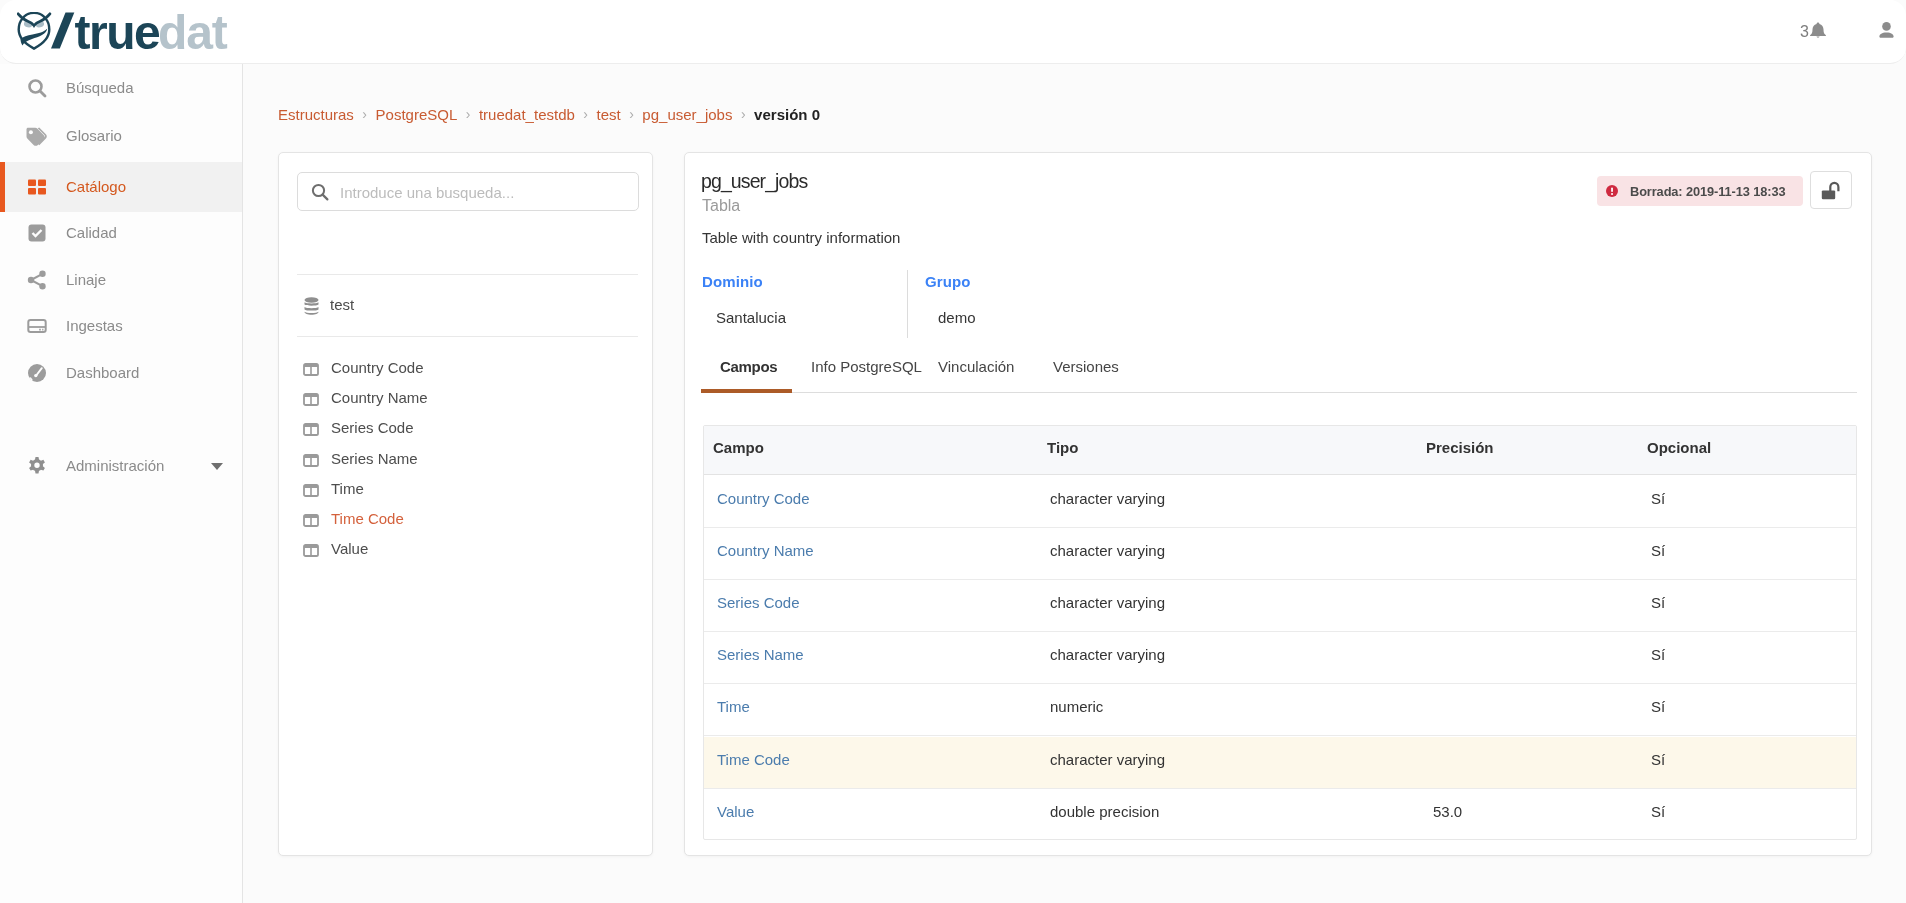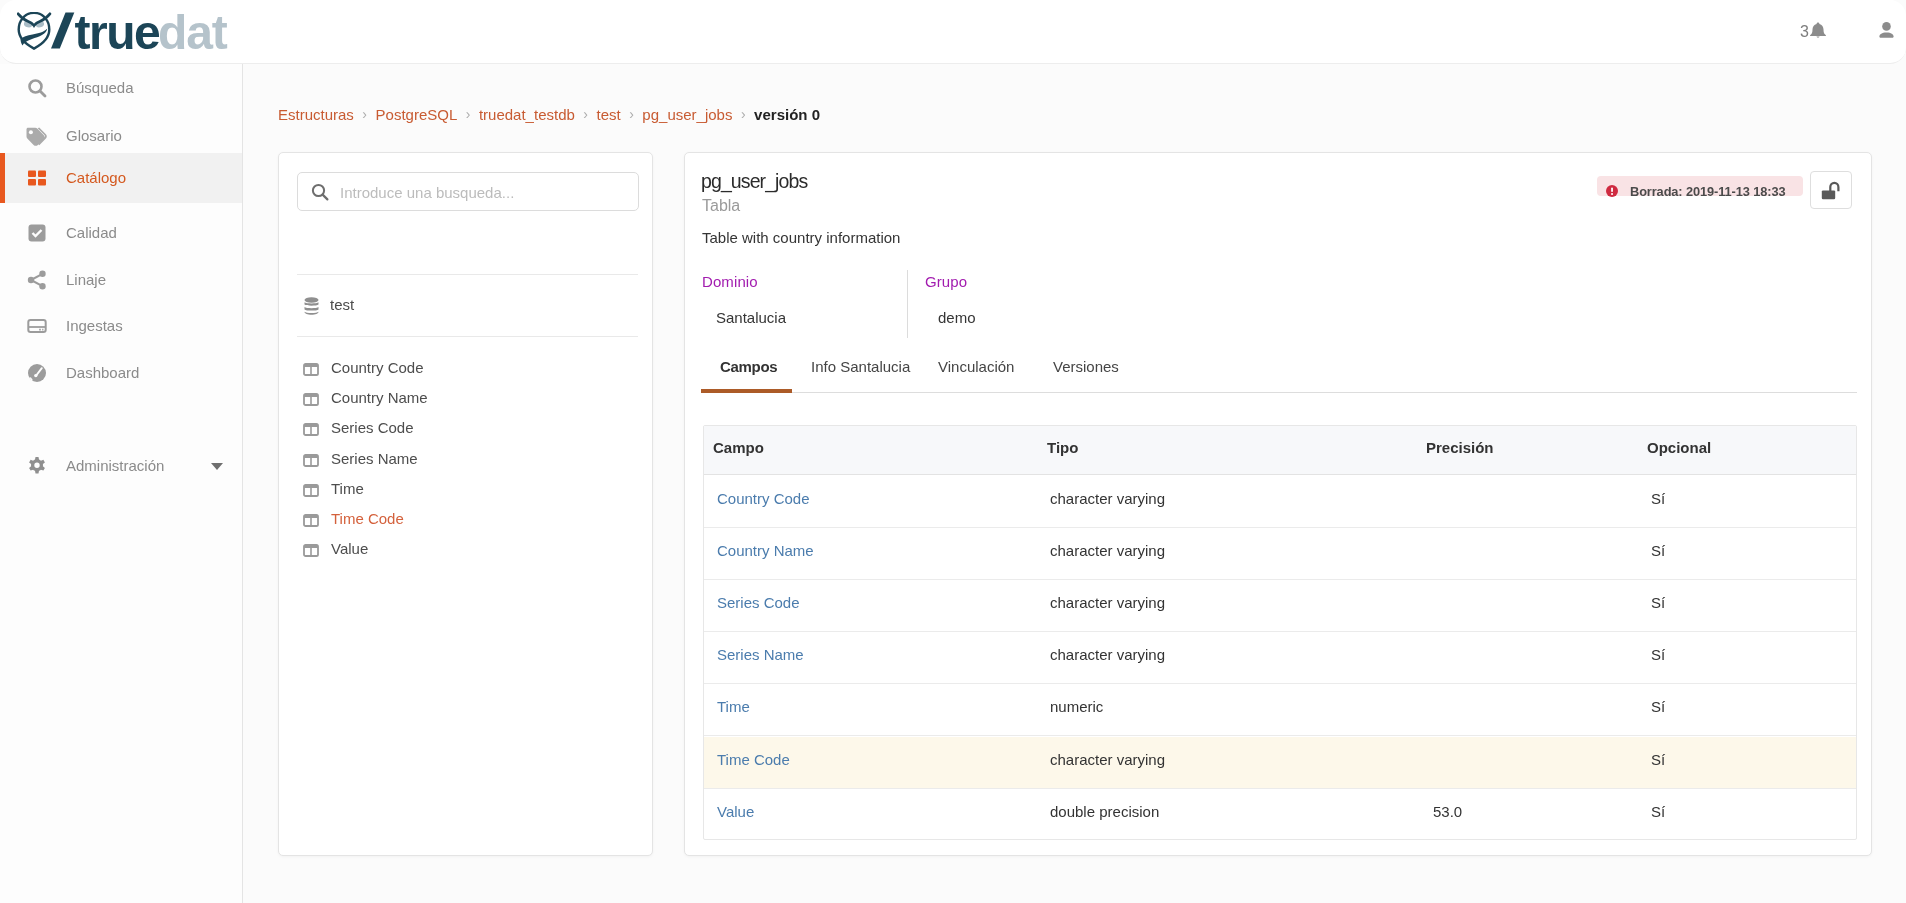--- a/index.html
+++ b/index.html
@@ -47,27 +47,27 @@
 .lrow .txt { position:absolute; font-size:15px; white-space:nowrap; }
 .divid { position:absolute; left:18px; width:341px; height:1px; background:#e9e9e9; }
 .citem { position:absolute; left:0; width:100%; height:30px; }
 .citem svg { position:absolute; left:24px; top:9px; }
 .citem .txt { position:absolute; left:52px; top:5px; font-size:15px; color:#4d4d4d; white-space:nowrap; }
 .citem.sel .txt { color:#d4613c; }
 
 
 #rtitle { position:absolute; left:16px; top:17px; font-size:19.5px; letter-spacing:-0.9px; color:#2b2b2b; font-weight:500; }
 #rsub { position:absolute; left:17px; top:44px; font-size:16px; color:#9a9a9a; }
-#badge { position:absolute; left:912px; top:23px; width:206px; height:20px; background:#f9e3e5;
+#badge { position:absolute; left:912px; top:23px; width:206px; height:30px; background:#f9e3e5;
   border-radius:4px; }
 #badge .bt { position:absolute; left:33px; top:8px; font-size:12.8px; letter-spacing:-0.1px; font-weight:bold; color:#4b4b4b; white-space:nowrap; }
 #lockbtn { position:absolute; left:1125px; top:18px; width:42px; height:38px; border:1px solid #dedede;
   border-radius:4px; background:#fff; }
 #rdesc { position:absolute; left:17px; top:76px; font-size:15px; color:#353535; }
-.glabel { position:absolute; font-size:15px; font-weight:normal; color:#a21caf; top:120px; letter-spacing:0.1px; }
+.glabel { position:absolute; font-size:15px; font-weight:bold; color:#3b82f6; top:120px; letter-spacing:0.1px; }
 .gvalue { position:absolute; font-size:15px; color:#353535; top:156px; }
 #gdiv { position:absolute; left:222px; top:117px; width:1px; height:68px; background:#dcdcdc; }
 
 
 .tab { position:absolute; top:205px; font-size:15px; color:#454545; }
 #tab1 { left:35px; font-weight:bold; color:#333; letter-spacing:-0.3px; }
 #tabline { position:absolute; left:17px; top:238.5px; width:1155px; height:1px; background:#ddd; }
 #tabul { position:absolute; left:16px; top:236px; width:91px; height:3.5px; background:#ac5b28; }
 
 
@@ -130,21 +130,21 @@
     <div class="lb">Búsqueda</div>
   </div>
   <div class="mi" style="top:48px;">
     <svg class="ic" style="left:25px; width:23px; height:21px;" viewBox="0 0 23 21">
       <path d="M 3,1.8 L 10.2,1.8 C 11,1.8 11.9,2.2 12.5,2.8 L 18.6,8.9 C 19.8,10.1 19.8,12 18.6,13.2 L 12.9,18.9 C 11.7,20.1 9.8,20.1 8.6,18.9 L 2.5,12.8 C 1.9,12.2 1.5,11.3 1.5,10.5 L 1.5,3.3 C 1.5,2.5 2.2,1.8 3,1.8 Z" fill="#ababab"></path>
       <circle cx="5.9" cy="6.2" r="2" fill="#fdfdfd"></circle>
       <path d="M 14.2,1.6 L 20.9,8.3 C 22.1,9.5 22.1,11.4 20.9,12.6 L 14.3,19.2 L 12.8,17.7 L 19.4,11.1 C 20,10.5 20,9.6 19.4,9 L 12.7,2.3 Z" fill="#ababab"></path>
     </svg>
     <div class="lb">Glosario</div>
   </div>
-  <div class="mi sel" style="top:89px; height:50px;text-align:right;">
+  <div class="mi sel" style="top:98px; height:50px;text-align:right;">
     <svg class="ic" viewBox="0 0 20 20" fill="#e8581f">
         <rect x="1" y="2.5" width="8" height="6.5" rx="1"></rect>
         <rect x="11" y="2.5" width="8" height="6.5" rx="1"></rect>
         <rect x="1" y="11" width="8" height="6.5" rx="1"></rect>
         <rect x="11" y="11" width="8" height="6.5" rx="1"></rect>
       </svg>
     <div class="lb">Catálogo</div>
   </div>
   <div class="mi" style="top:145px;">
     <svg class="ic" viewBox="0 0 20 20">
@@ -290,21 +290,21 @@
     </svg>
   </div>
   <div id="rdesc">Table with country information</div>
   <div class="glabel" style="left:17px;">Dominio</div>
   <div class="glabel" style="left:240px;">Grupo</div>
   <div id="gdiv"></div>
   <div class="gvalue" style="left:31px;">Santalucia</div>
   <div class="gvalue" style="left:253px;">demo</div>
 
   <div class="tab" id="tab1" style="left:35px;">Campos</div>
-  <div class="tab" style="left:126px;">Info Santalucia</div>
+  <div class="tab" style="left:126px;">Info PostgreSQL</div>
   <div class="tab" style="left:253px;">Vinculación</div>
   <div class="tab" style="left:368px;">Versiones</div>
   <div id="tabline"></div>
   <div id="tabul"></div>
 
   <div id="tbl">
     <div id="thead">
       <div class="th h1">Campo</div>
       <div class="th h2">Tipo</div>
       <div class="th h3">Precisión</div>

